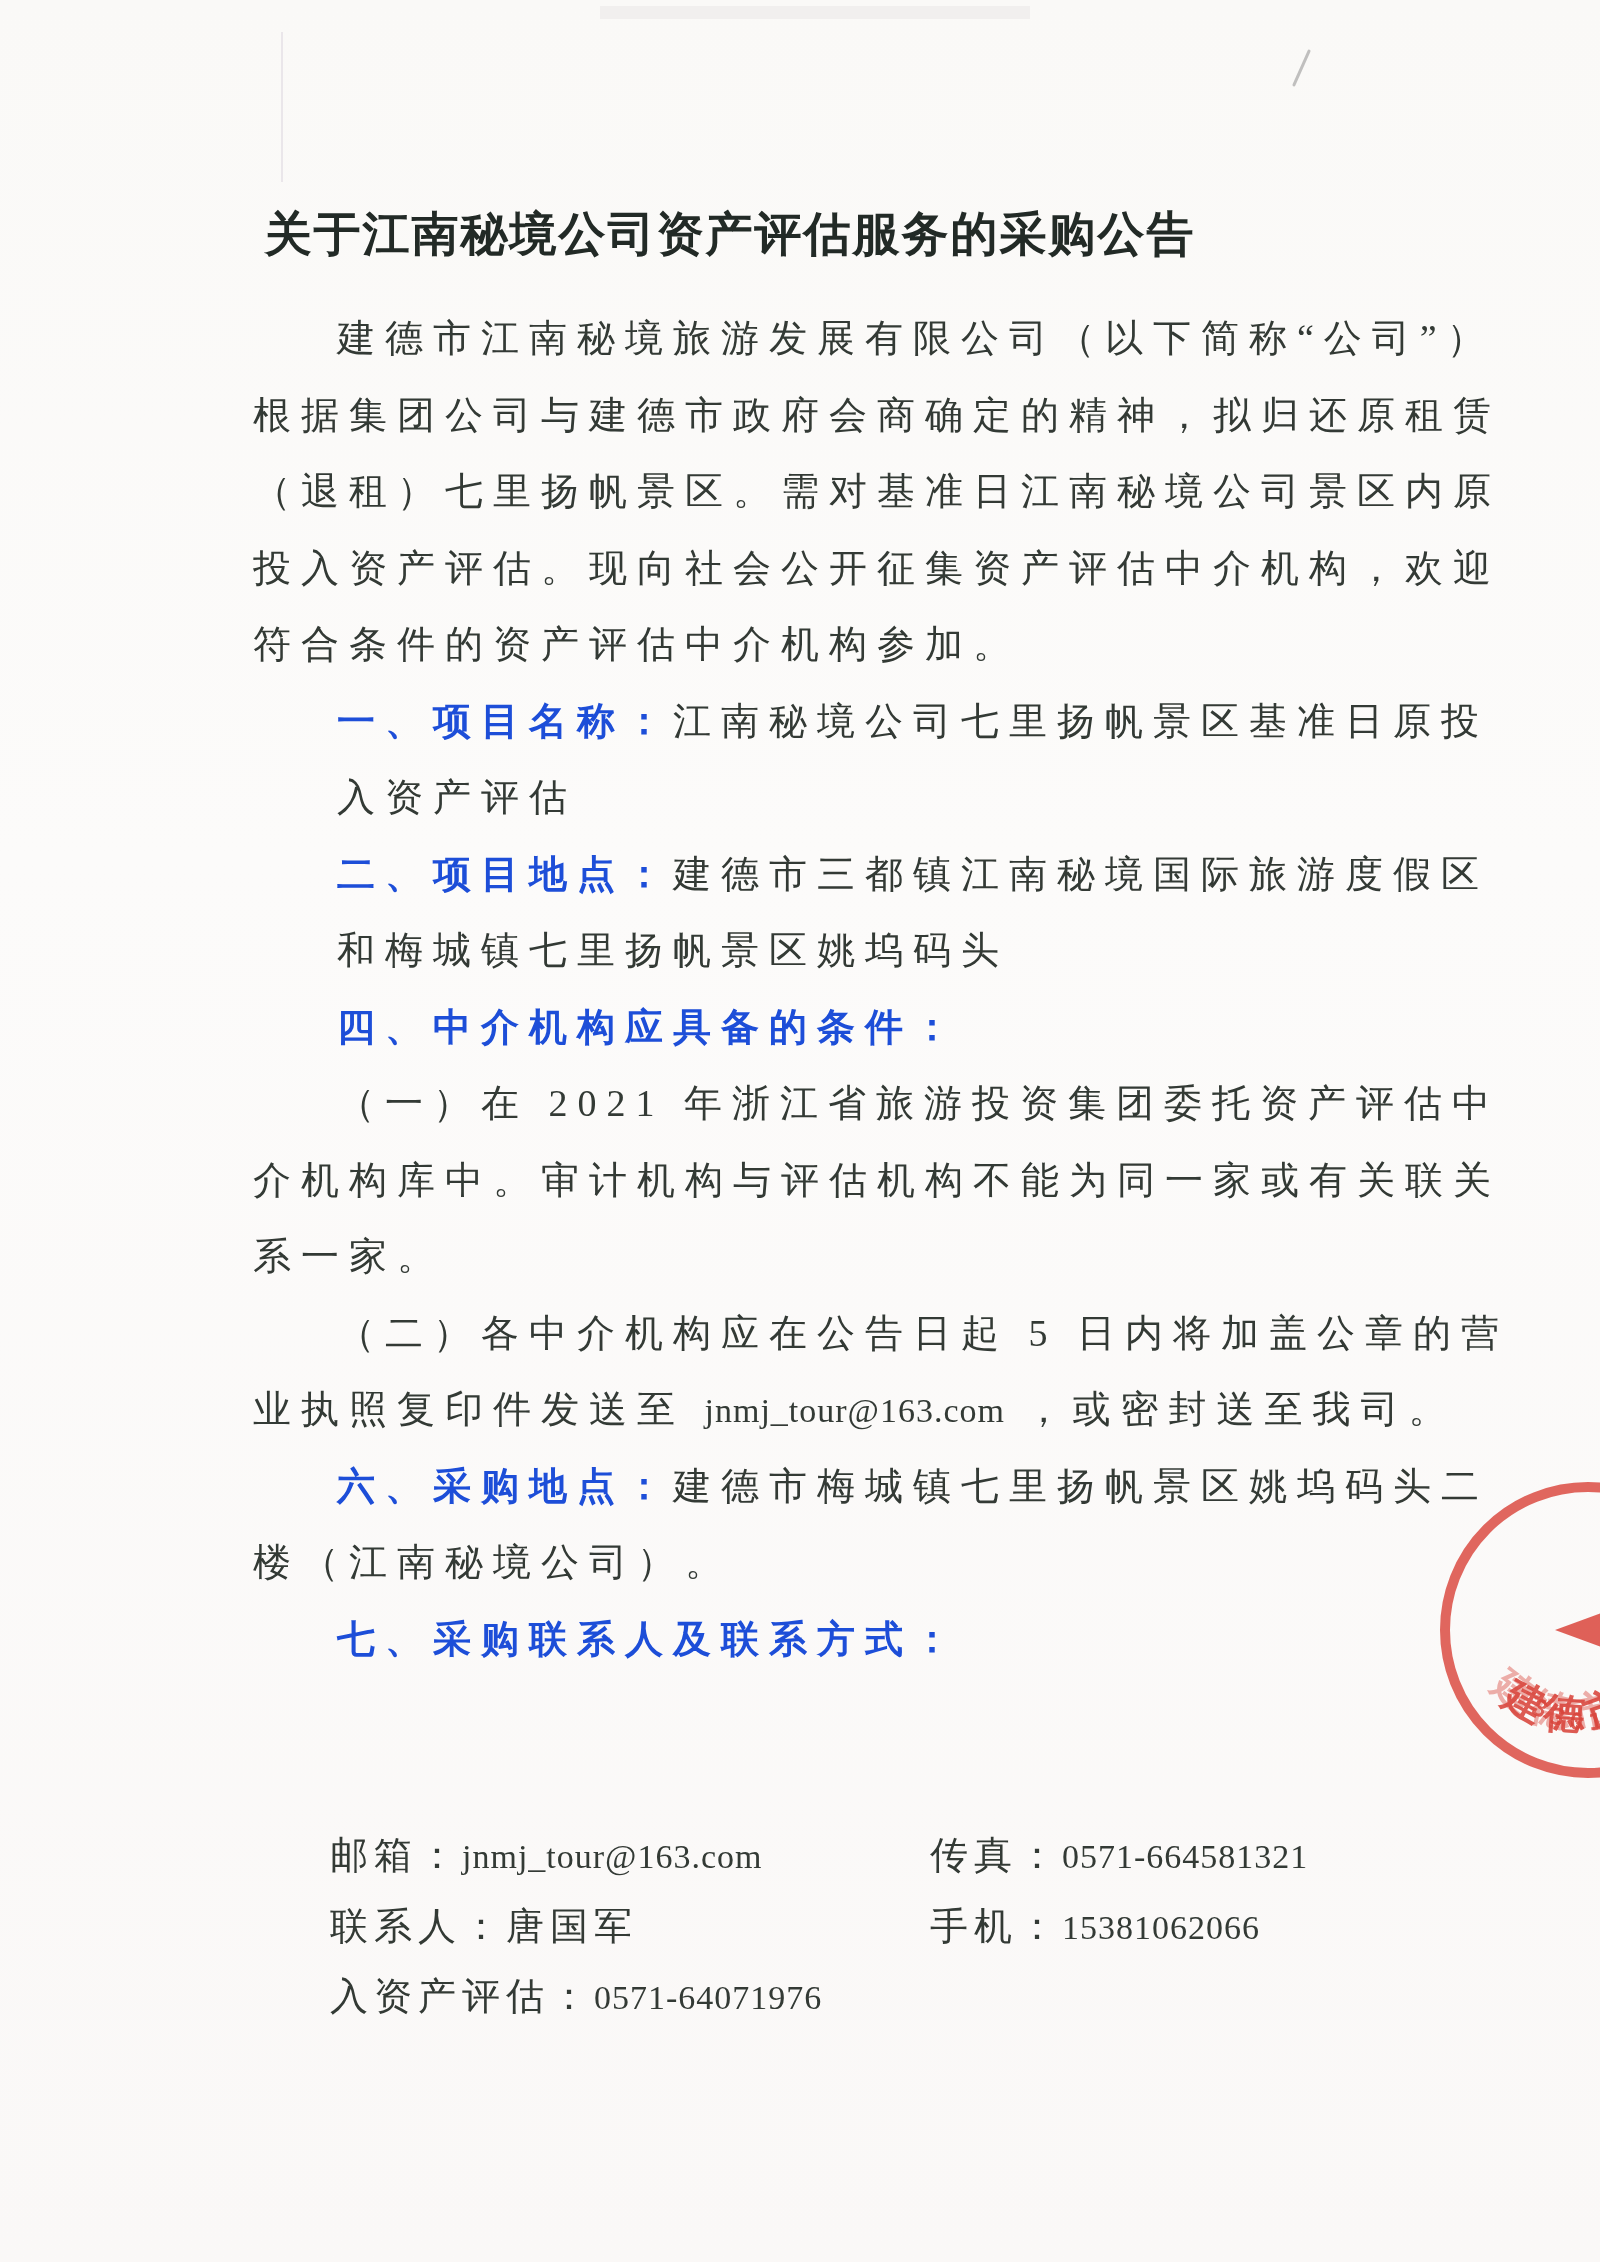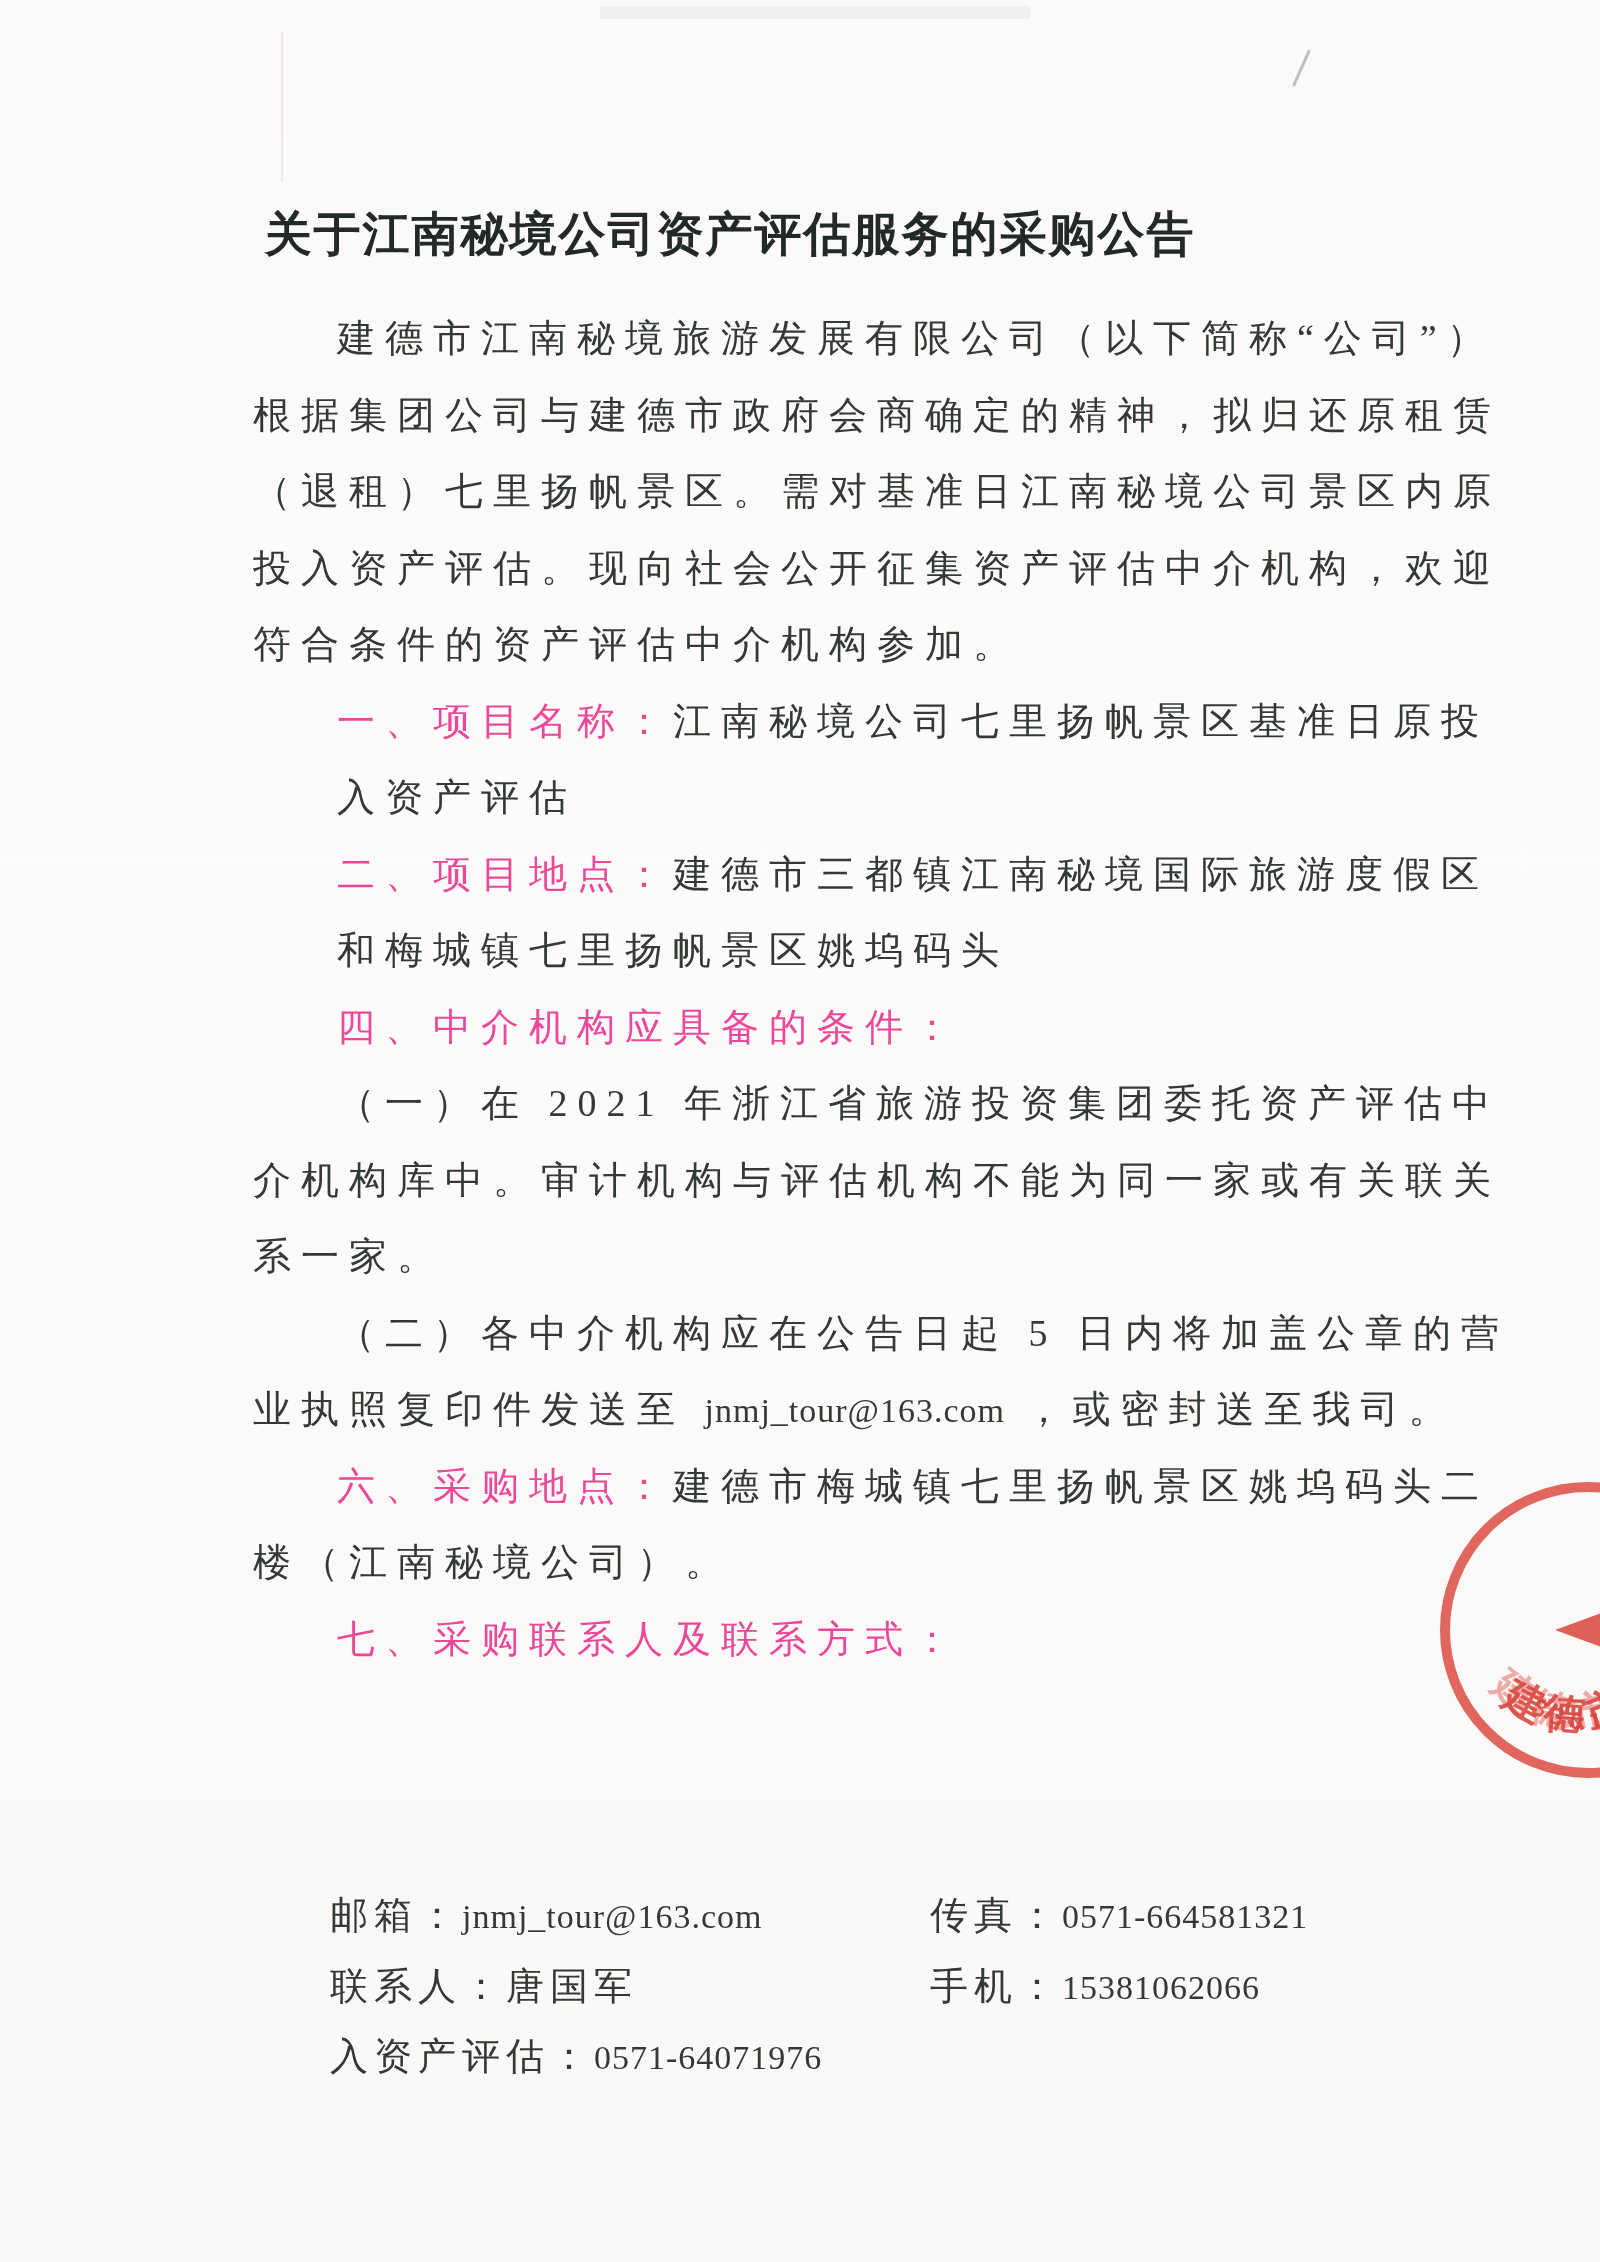--- a/index.html
+++ b/index.html
@@ -14,27 +14,27 @@
     font-family:"Liberation Sans",sans-serif;font-weight:bold;
     font-size:47px;letter-spacing:2px;color:#222a26;white-space:nowrap;
   }
   .content{position:absolute;left:253px;top:300px;width:1260px}
   .ln{
     height:76.5px;line-height:76.5px;white-space:nowrap;
     font-size:38px;letter-spacing:10px;color:#333a35;
   }
   .ln.indent{padding-left:84px}
   .lbl{
-    font-family:"Liberation Sans",sans-serif;font-weight:normal;color:#ec4899;
+    font-family:"Liberation Sans",sans-serif;font-weight:bold;color:#1d4ed8;
   }
   .mono{
     font-family:Liberation Serif, serif;
     font-size:34px;letter-spacing:1px;
   }
-  .contacts{position:absolute;left:253px;top:1880px;width:1300px}
+  .contacts{position:absolute;left:253px;top:1820px;width:1300px}
   .c-row{
     height:70.5px;line-height:70.5px;white-space:nowrap;padding-left:77px;
     font-size:38px;letter-spacing:6px;color:#333a35;
   }
   .c-left{display:inline-block;width:600px}
   .stamp{position:absolute;left:1430px;top:1460px;width:340px;height:340px}
   .seal-text{
     font-family:"Liberation Sans",sans-serif;font-weight:bold;
     font-size:41px;letter-spacing:6px;fill:#d9453c;
   }

